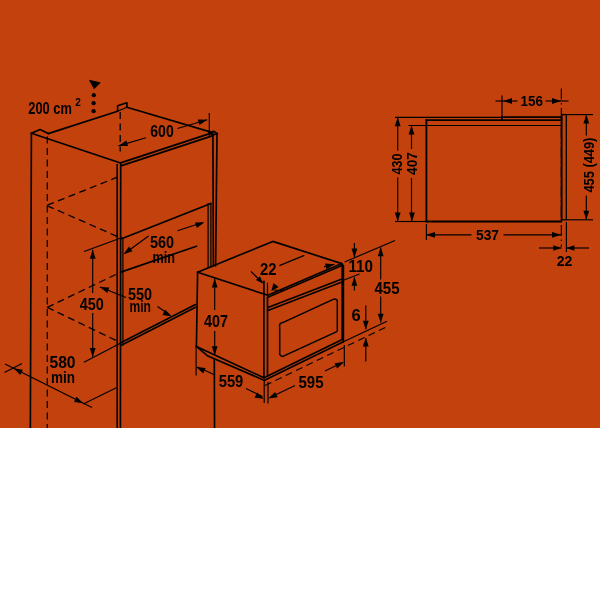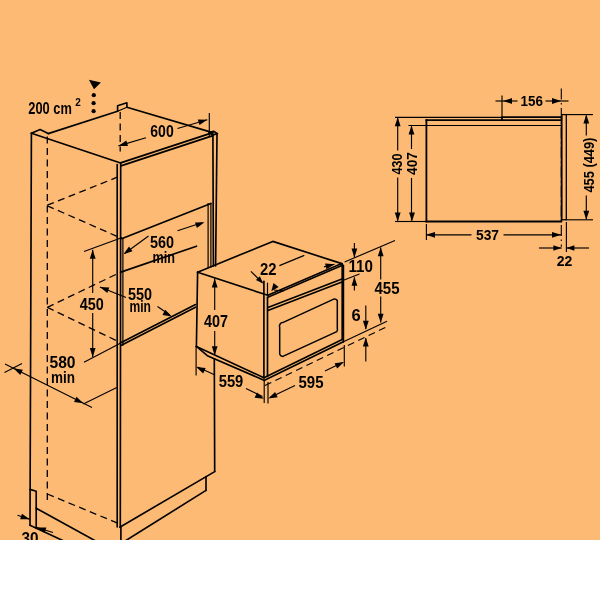--- a/index.html
+++ b/index.html
@@ -1,16 +1,16 @@
 <!DOCTYPE html>
 <html><head>
 <meta charset="utf-8">
 <style>
   html,body{margin:0;padding:0;background:#fff;}
-  #wrap{width:600px;height:540px;position:relative;background:#fdba74;overflow:hidden;}
+  #wrap{width:600px;height:428px;position:relative;background:#c2410c;overflow:hidden;}
   svg{position:absolute;left:0;top:0;}
   text{font-family:"Liberation Sans",sans-serif;font-weight:bold;fill:#000;}
 </style>
 </head>
 <body>
 <div id="wrap">
 <svg width="600" height="600" viewBox="0 0 600 600">
 <g fill="none" stroke="#000" stroke-width="1.65" stroke-linecap="round" stroke-linejoin="round">
 
 <path d="M31.4,133.2 L40.1,129.5 L48.2,133.6"></path>

